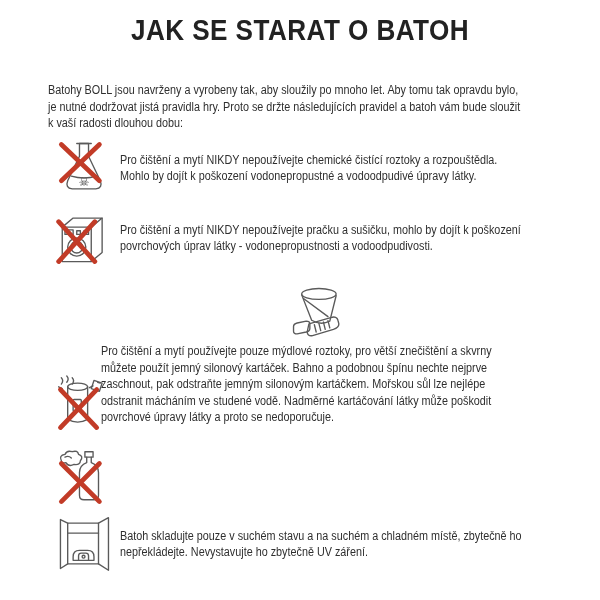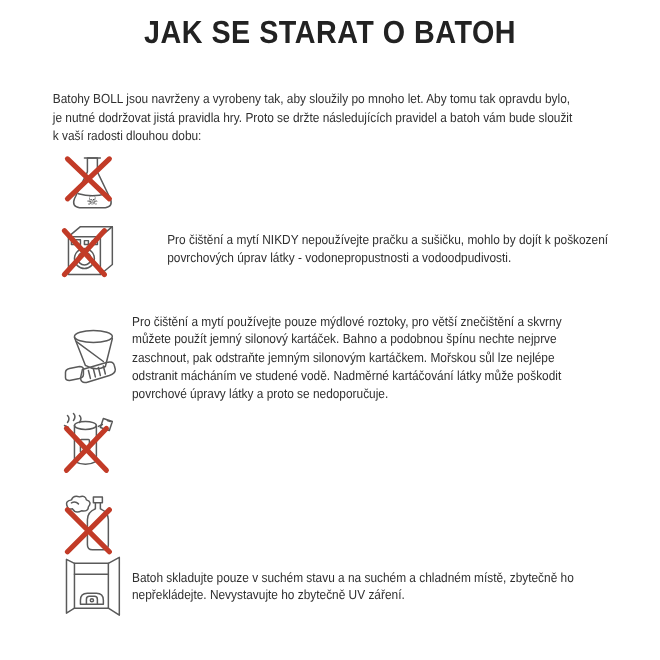--- a/index.html
+++ b/index.html
@@ -16,25 +16,25 @@
     white-space:nowrap;
   }
   .intro{position:absolute;left:48px;top:82px;}
   .line{
     font-size:12px;line-height:16.5px;color:#2f2f2f;white-space:nowrap;
     transform:scaleX(.9);transform-origin:0 50%;
   }
   .care-list{position:absolute;left:0;top:0;width:600px;}
   .care-row{position:absolute;left:48px;width:540px;display:flex;align-items:center;}
   .care-row:nth-child(1){top:136px;height:64px;}
-  .care-row:nth-child(2){top:192px;height:68px;gap:32px;}
-  .care-row:nth-child(3){top:283px;height:84px;}
+  .care-row:nth-child(2){top:204px;height:68px;}
+  .care-row:nth-child(3){top:283px;height:84px;flex-direction:column;}
   .care-row:nth-child(4){top:365px;height:78px;}
   .care-row:nth-child(5){top:444px;height:68px;}
-  .care-row:nth-child(6){top:501px;height:64px;}
+  .care-row:nth-child(6){top:512px;height:64px;}
   .icon-cell{width:72px;min-width:72px;height:100%;display:flex;align-items:center;justify-content:center;}
   .icon-cell svg{width:58px;height:60px;}
   .text-cell{flex:1;}
   .sketch{stroke:#5a5a5a;stroke-width:1.5;fill:none;stroke-linecap:round;stroke-linejoin:round;}
   .cross{stroke:#c23b27;stroke-width:5.2;fill:none;stroke-linecap:round;}
 </style>
 </head>
 <body>
 
 <div class="page">
@@ -47,20 +47,24 @@
   <div class="care-list" id="care-list">
       <div class="care-row">
     <div class="icon-cell">
           <svg viewBox="0 0 64 64" xmlns="http://www.w3.org/2000/svg">
     <path class="sketch" d="M27 5 V19 L14 46 Q11 54 19 55 H45 Q53 54 50 46 L37 19 V5 Z" fill="#f1eed8"></path>
     <path class="sketch" d="M24 5 H40"></path>
     <path class="sketch" d="M18 41 Q32 45 46 41"></path>
     <text x="32" y="52" font-size="13" text-anchor="middle" fill="#3a3a3a" font-family="DejaVu Sans, sans-serif">☠</text>
     <path class="cross" d="M7 6 L49 46 M49 6 L7 46"></path>
   </svg>
+        </div>
+    <div class="text-cell">
+          <div class="line">Pro čištění a mytí NIKDY nepoužívejte chemické čistící roztoky a rozpouštědla.</div>
+          <div class="line">Mohlo by dojít k poškození vodonepropustné a vodoodpudivé úpravy látky.</div>
         </div>
   </div>
       <div class="care-row">
     <div class="icon-cell">
           <svg viewBox="0 0 64 64" xmlns="http://www.w3.org/2000/svg">
     <path class="sketch" d="M8 20 H40 V58 H8 Z"></path>
     <path class="sketch" d="M8 20 L20 10 H52 L40 20"></path>
     <path class="sketch" d="M52 10 V48 L40 58"></path>
     <path class="sketch" d="M11 23 h9 v5 h-9 z M24 24 h4 v4 h-4 z M32 24 h5 v4 h-5 z"></path>
     <circle class="sketch" cx="24" cy="42" r="10"></circle>

